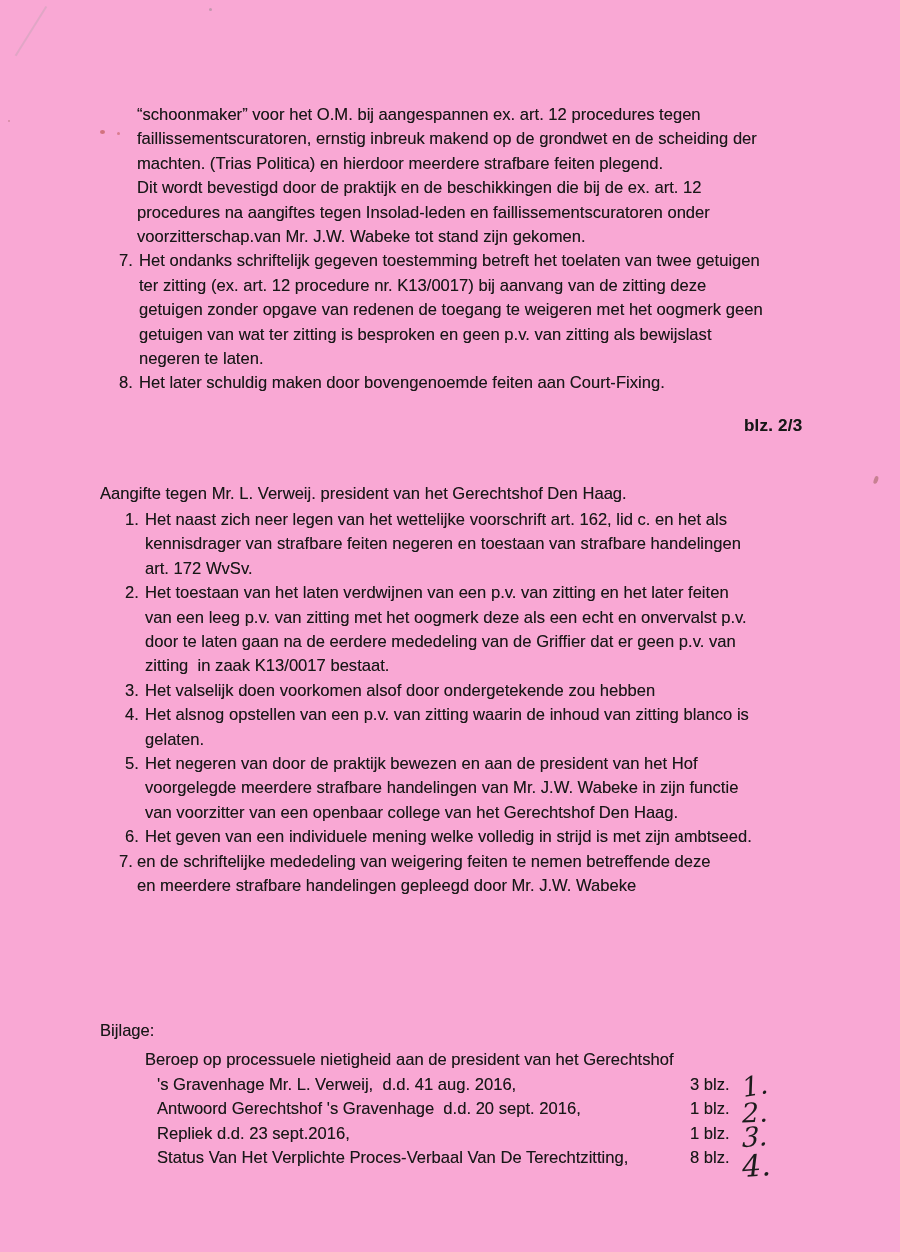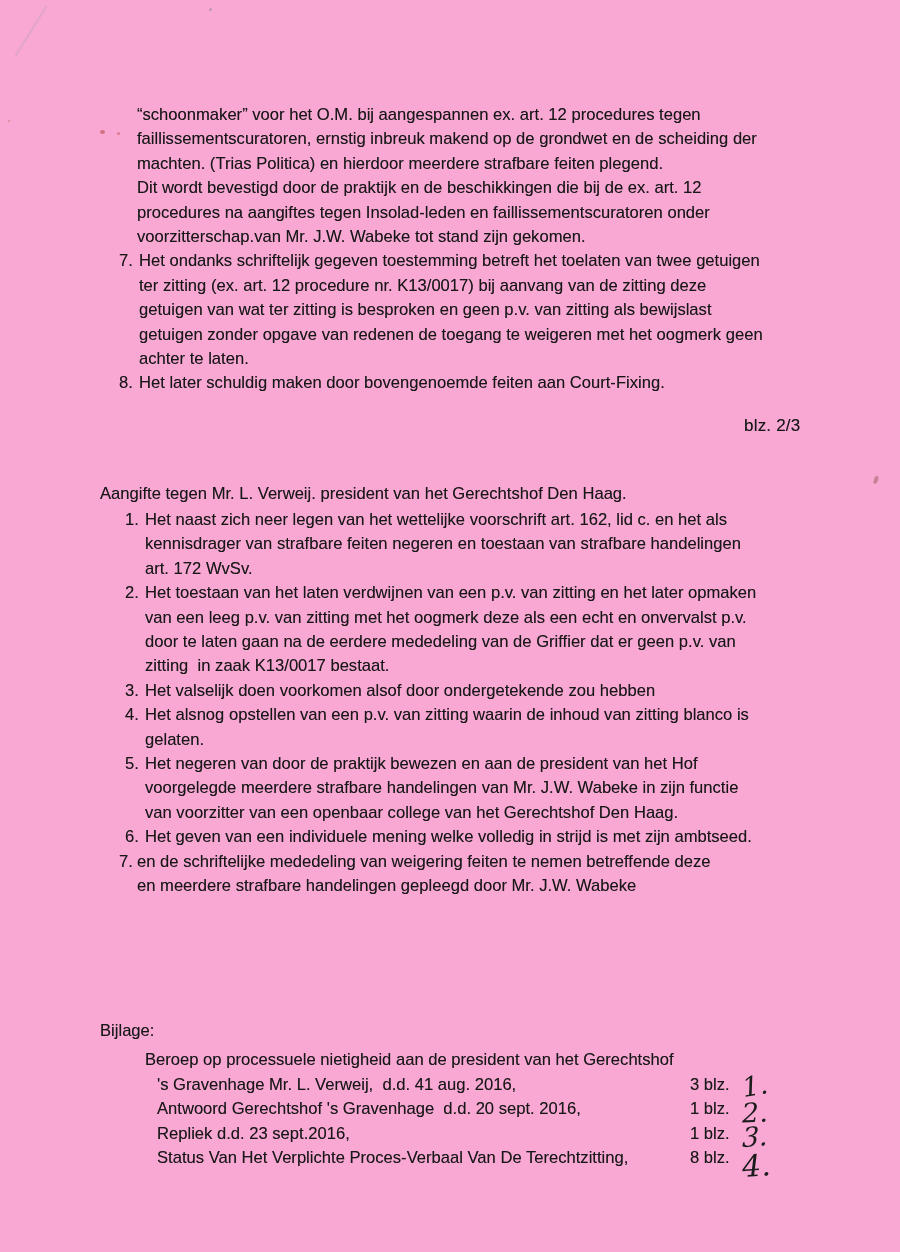--- a/index.html
+++ b/index.html
@@ -20,21 +20,21 @@
   .sec1 .intro { margin-left:18px; }
   .sec2 { position:absolute; left:125px; top:508px; line-height:24.4px; }
 
   .li { position:relative; padding-left:20px; }
   .li .num { position:absolute; left:0; top:0; }
   .li.outdent { margin-left:-6px; }
   .li.outdent .line { margin-left:-2px; }
 
   .pageno {
     position:absolute; left:744px; top:416px;
-    font-weight:400; font-size:17px; letter-spacing:0.2px;
+    font-weight:700; font-size:17px; letter-spacing:0.2px;
   }
   .heading { position:absolute; left:100px; top:484px; white-space:pre; }
 
   
   .bijlage-label { position:absolute; left:100px; top:1021px; }
   .bijlage { position:absolute; left:145px; top:1048px; width:730px; line-height:24.5px; }
   .brow { position:relative; }
   .brow .line.cont { margin-left:12px; }
   .brow .pages { position:absolute; left:545px; bottom:0; white-space:pre; }
   .brow .mark {
@@ -81,44 +81,44 @@
         <div class="line">faillissementscuratoren, ernstig inbreuk makend op de grondwet en de scheiding der</div>
         <div class="line">machten. (Trias Politica) en hierdoor meerdere strafbare feiten plegend.</div>
         <div class="line">Dit wordt bevestigd door de praktijk en de beschikkingen die bij de ex. art. 12</div>
         <div class="line">procedures na aangiftes tegen Insolad-leden en faillissementscuratoren onder</div>
         <div class="line">voorzitterschap.van Mr. J.W. Wabeke tot stand zijn gekomen.</div>
       </div>
   <div class="li">
         <span class="num">7.</span>
         <div class="line">Het ondanks schriftelijk gegeven toestemming betreft het toelaten van twee getuigen</div>
         <div class="line">ter zitting (ex. art. 12 procedure nr. K13/0017) bij aanvang van de zitting deze</div>
+        <div class="line">getuigen zonder opgave van redenen de toegang te weigeren met het oogmerk geen</div>
         <div class="line">getuigen van wat ter zitting is besproken en geen p.v. van zitting als bewijslast</div>
-        <div class="line">getuigen zonder opgave van redenen de toegang te weigeren met het oogmerk geen</div>
-        <div class="line">achter te laten.</div>
+        <div class="line">negeren te laten.</div>
       </div>
       <div class="li">
         <span class="num">8.</span>
         <div class="line">Het later schuldig maken door bovengenoemde feiten aan Court-Fixing.</div>
       </div>
     </div>
 
   <div class="pageno">blz. 2/3</div>
 
   <div class="heading">Aangifte tegen Mr. L. Verweij. president van het Gerechtshof Den Haag.</div>
 
   <div class="sec2" id="sec2">
       <div class="li">
         <span class="num">1.</span>
         <div class="line">Het naast zich neer legen van het wettelijke voorschrift art. 162, lid c. en het als</div>
         <div class="line">kennisdrager van strafbare feiten negeren en toestaan van strafbare handelingen</div>
         <div class="line">art. 172 WvSv.</div>
       </div>
       <div class="li">
         <span class="num">2.</span>
-        <div class="line">Het toestaan van het laten verdwijnen van een p.v. van zitting en het later opmaken</div>
+        <div class="line">Het toestaan van het laten verdwijnen van een p.v. van zitting en het later feiten</div>
         <div class="line">van een leeg p.v. van zitting met het oogmerk deze als een echt en onvervalst p.v.</div>
         <div class="line">door te laten gaan na de eerdere mededeling van de Griffier dat er geen p.v. van</div>
         <div class="line">zitting  in zaak K13/0017 bestaat.</div>
       </div>
       <div class="li">
         <span class="num">3.</span>
         <div class="line">Het valselijk doen voorkomen alsof door ondergetekende zou hebben</div>
       </div>
       <div class="li">
         <span class="num">4.</span>

